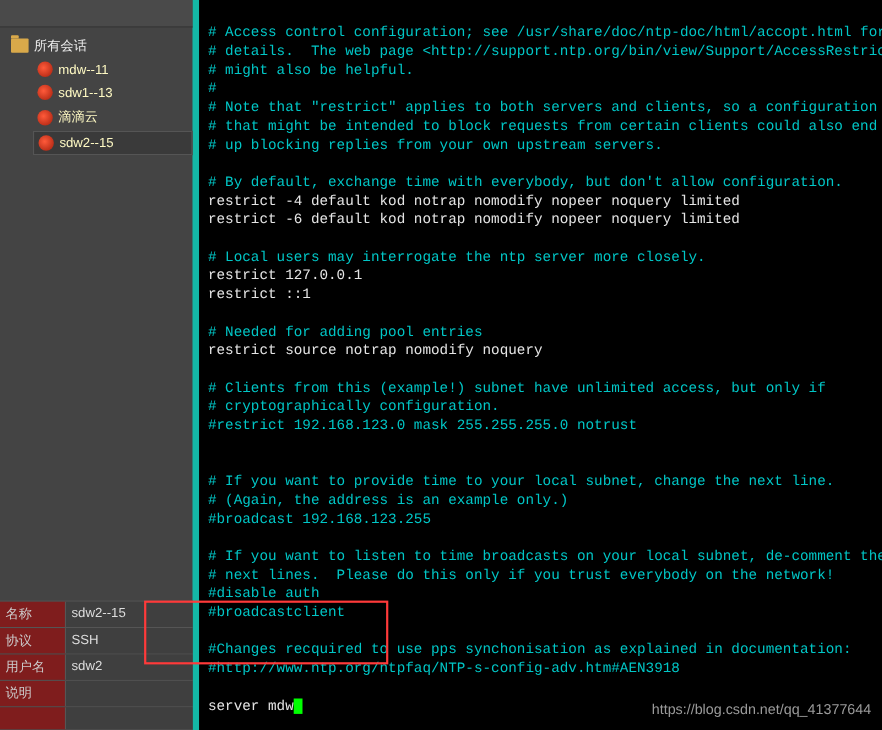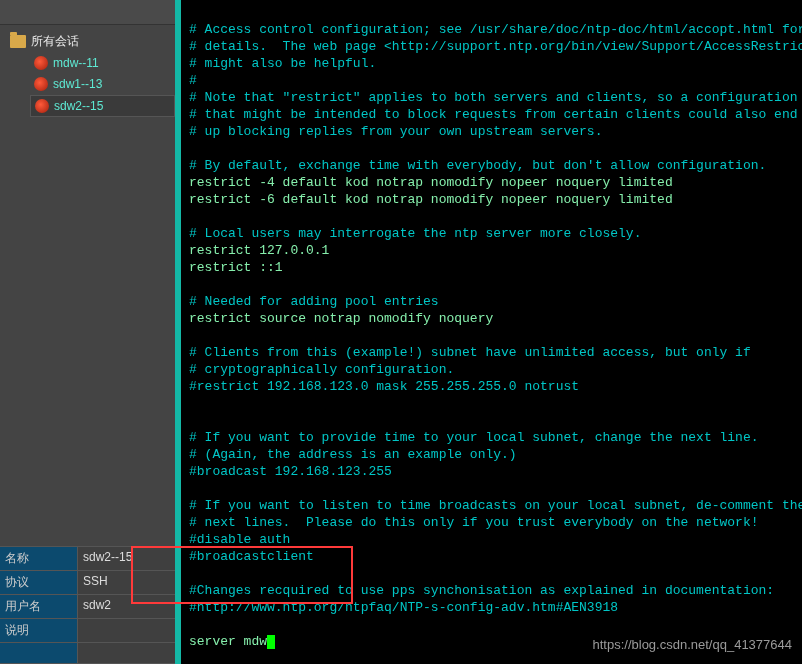--- a/index.html
+++ b/index.html
@@ -9,28 +9,28 @@
 .top-bar { height:25px; background:#4a4a4a; border-bottom:1px solid #333; }
 .tree { padding:8px 0 0 10px; flex:1; }
 .tree-root { display:flex; align-items:center; margin-bottom:3px; cursor:pointer; }
 .folder-icon { width:16px; height:13px; background:#d9a94a; margin-right:5px; border-radius:1px; position:relative; }
 .folder-icon::before { content:""; position:absolute; top:-3px; left:0; width:7px; height:3px; background:#d9a94a; border-radius:1px 1px 0 0; }
 .tree-label { color:#eee; }
 .tree-items { padding-left:20px; }
 .tree-item { display:flex; align-items:center; padding:3px 4px; margin-bottom:1px; cursor:pointer; }
 .tree-item.selected { background:#3a3a3a; border:1px solid #555; }
 .sess-icon { width:14px; height:14px; border-radius:50%; background:radial-gradient(circle at 40% 40%, #ff5a3a 0%, #b52a15 80%); margin-right:5px; }
-.tree-item-label { color:#5eead4; }
+.tree-item-label { color:#fef9c3; }
 .props { background:#444; border-top:1px solid #555; }
 .prop-row { display:flex; border-bottom:1px solid #555; }
-.prop-key { width:78px; padding:3px 5px; border-right:1px solid #555; background:#0c4a6e; color:#ccc; }
+.prop-key { width:60px; padding:3px 5px; border-right:1px solid #555; background:#7f1d1d; color:#ccc; }
 .prop-val { flex:1; padding:3px 5px; background:#3f3f3f; color:#ddd; }
 .terminal { flex:1; background:#000; padding:4px 8px; font-family:"Courier New",monospace; font-size:13px; line-height:17px; white-space:pre; color:#fff; overflow:hidden; position:relative; }
 .c-comment { color:#00c6c6; }
-.c-white { color:#86efac; }
+.c-white { color:#e5e5e5; }
 .cursor { display:inline-block; width:8px; height:14px; background:#00ff00; vertical-align:text-bottom; }
 .highlight-box { position:absolute; border:2px solid #ff3a3a; left:131px; top:546px; width:222px; height:58px; pointer-events:none; z-index:5; }
 .watermark { position:absolute; right:10px; bottom:12px; color:#9a9a9a; font-size:13px; font-family:Arial,sans-serif; z-index:6; }
 </style>
 </head>
 <body>
 
 <div class="container">
   <div class="sidebar">
     <div class="top-bar"></div>
@@ -40,20 +40,24 @@
         <span class="tree-label">所有会话</span>
       </div>
       <div class="tree-items">
         <div class="tree-item">
           <span class="sess-icon"></span>
           <span class="tree-item-label">mdw--11</span>
         </div>
         <div class="tree-item">
           <span class="sess-icon"></span>
           <span class="tree-item-label">sdw1--13</span>
+        </div>
+        <div class="tree-item">
+          <span class="sess-icon"></span>
+          <span class="tree-item-label">滴滴云</span>
         </div>
         <div class="tree-item selected">
           <span class="sess-icon"></span>
           <span class="tree-item-label">sdw2--15</span>
         </div>
       </div>
     </div>
     <div class="props">
       <div class="prop-row">
           <div class="prop-key">名称</div>

